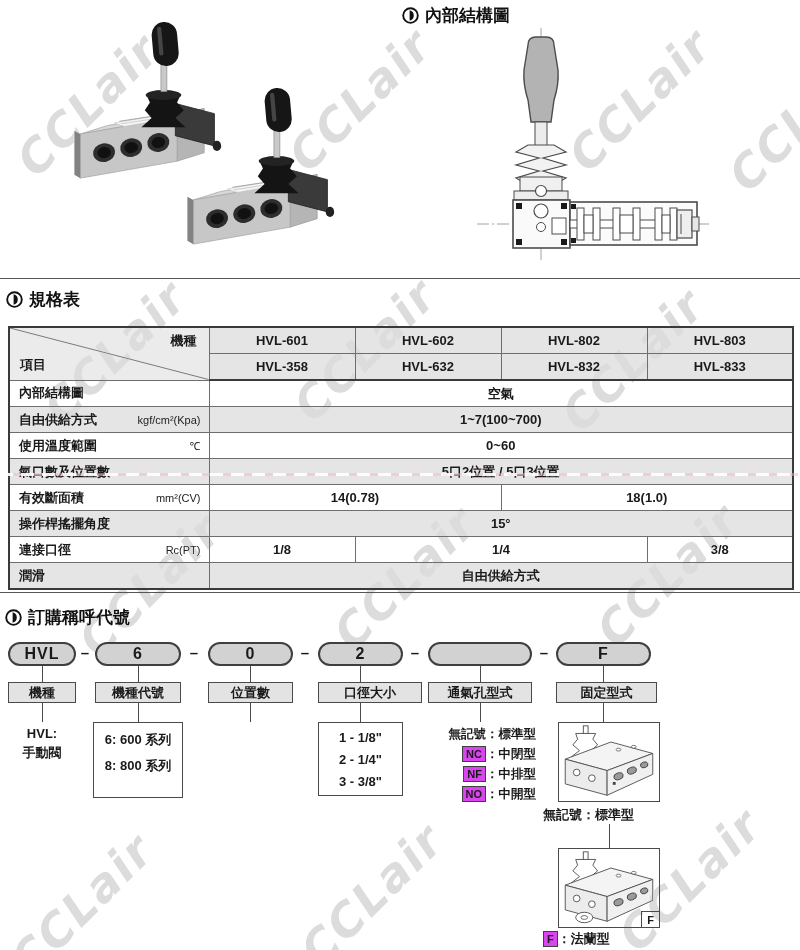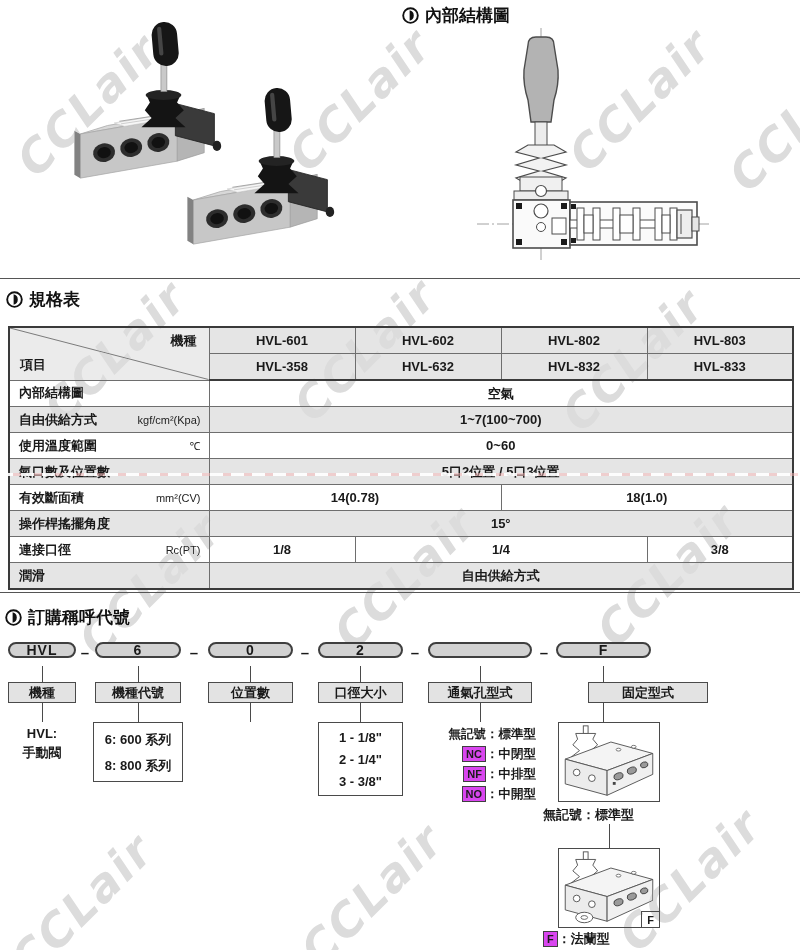--- a/index.html
+++ b/index.html
@@ -35,23 +35,23 @@
   td.lab{text-align:left;}
   td.lab .in{display:flex;justify-content:space-between;align-items:center;padding:0 8px 0 9px;}
   td.lab .lname{font-weight:600;font-size:13px;}
   td.lab .lunit{font-size:11px;font-weight:400;color:#222;}
   td.val{font-weight:600;}
 
   .pagebreak{position:absolute;left:0;top:473px;width:800px;height:3px;z-index:6;pointer-events:none;
      background:repeating-linear-gradient(90deg,rgba(255,255,255,.92) 0 13px,rgba(248,183,183,.5) 13px 21px);}
 
   
-  .pill{position:absolute;top:642px;height:16px;background:#d2d2d2;border:2px solid #3f3f3f;
+  .pill{position:absolute;top:642px;height:24px;background:#d2d2d2;border:2px solid #3f3f3f;
         border-radius:14px;display:flex;align-items:center;justify-content:center;
-        font-weight:bold;font-size:14px;letter-spacing:1px;z-index:2;box-sizing:border-box;}
+        font-weight:bold;font-size:16px;letter-spacing:1px;z-index:2;box-sizing:border-box;}
   .dash{position:absolute;top:644px;width:20px;text-align:center;font-weight:bold;font-size:15px;z-index:2;}
   .vline{position:absolute;width:1px;background:#4a4a4a;z-index:1;}
   .obox-label{position:absolute;top:682px;height:21px;background:#e3e3e3;border:1px solid #4a4a4a;
         display:flex;align-items:center;justify-content:center;font-size:13px;font-weight:600;
         z-index:2;box-sizing:border-box;}
   .opt-box{position:absolute;background:#fff;border:1px solid #4a4a4a;text-align:center;
         font-size:13px;font-weight:600;z-index:2;box-sizing:border-box;}
   .model-note{position:absolute;left:8px;top:724px;width:68px;text-align:center;font-size:13px;
         font-weight:600;line-height:19px;z-index:2;}
   .vent{position:absolute;left:428px;top:724px;width:120px;z-index:2;font-size:12.5px;font-weight:600;}
@@ -327,37 +327,37 @@
   <div class="vline" style="left:42px;top:666px;height:16px"></div>
   <div class="vline" style="left:138px;top:666px;height:16px"></div>
   <div class="vline" style="left:250px;top:666px;height:16px"></div>
   <div class="vline" style="left:360px;top:666px;height:16px"></div>
   <div class="vline" style="left:480px;top:666px;height:16px"></div>
   <div class="vline" style="left:603px;top:666px;height:16px"></div>
 
   <div class="obox-label" style="left:8px;width:68px">機種</div>
   <div class="obox-label" style="left:95px;width:86px">機種代號</div>
   <div class="obox-label" style="left:208px;width:85px">位置數</div>
-  <div class="obox-label" style="left:318px;width:85px">口徑大小</div>
+  <div class="obox-label" style="left:318px;width:104px">口徑大小</div>
   <div class="obox-label" style="left:428px;width:104px">通氣孔型式</div>
-  <div class="obox-label" style="left:588px;width:120px">固定型式</div>
+  <div class="obox-label" style="left:556px;width:101px">固定型式</div>
 
   <div class="vline" style="left:42px;top:703px;height:19px"></div>
   <div class="vline" style="left:138px;top:703px;height:19px"></div>
   <div class="vline" style="left:250px;top:703px;height:19px"></div>
   <div class="vline" style="left:360px;top:703px;height:19px"></div>
   <div class="vline" style="left:480px;top:703px;height:19px"></div>
   <div class="vline" style="left:603px;top:703px;height:19px"></div>
 
   <div class="model-note">
     <div>HVL:</div>
     <div>手動閥</div>
   </div>
 
-  <div class="opt-box" style="left:93px;width:90px;top:722px;height:60px;padding-top:4px;line-height:26px">
+  <div class="opt-box" style="left:93px;width:90px;top:722px;height:76px;padding-top:4px;line-height:26px">
     <div>6: 600 系列</div>
     <div>8: 800 系列</div>
   </div>
 
 
   <div class="opt-box" style="left:318px;width:85px;top:722px;height:74px;padding-top:4px;line-height:22px">
     <div>1 - 1/8"</div>
     <div>2 - 1/4"</div>
     <div>3 - 3/8"</div>
   </div>

